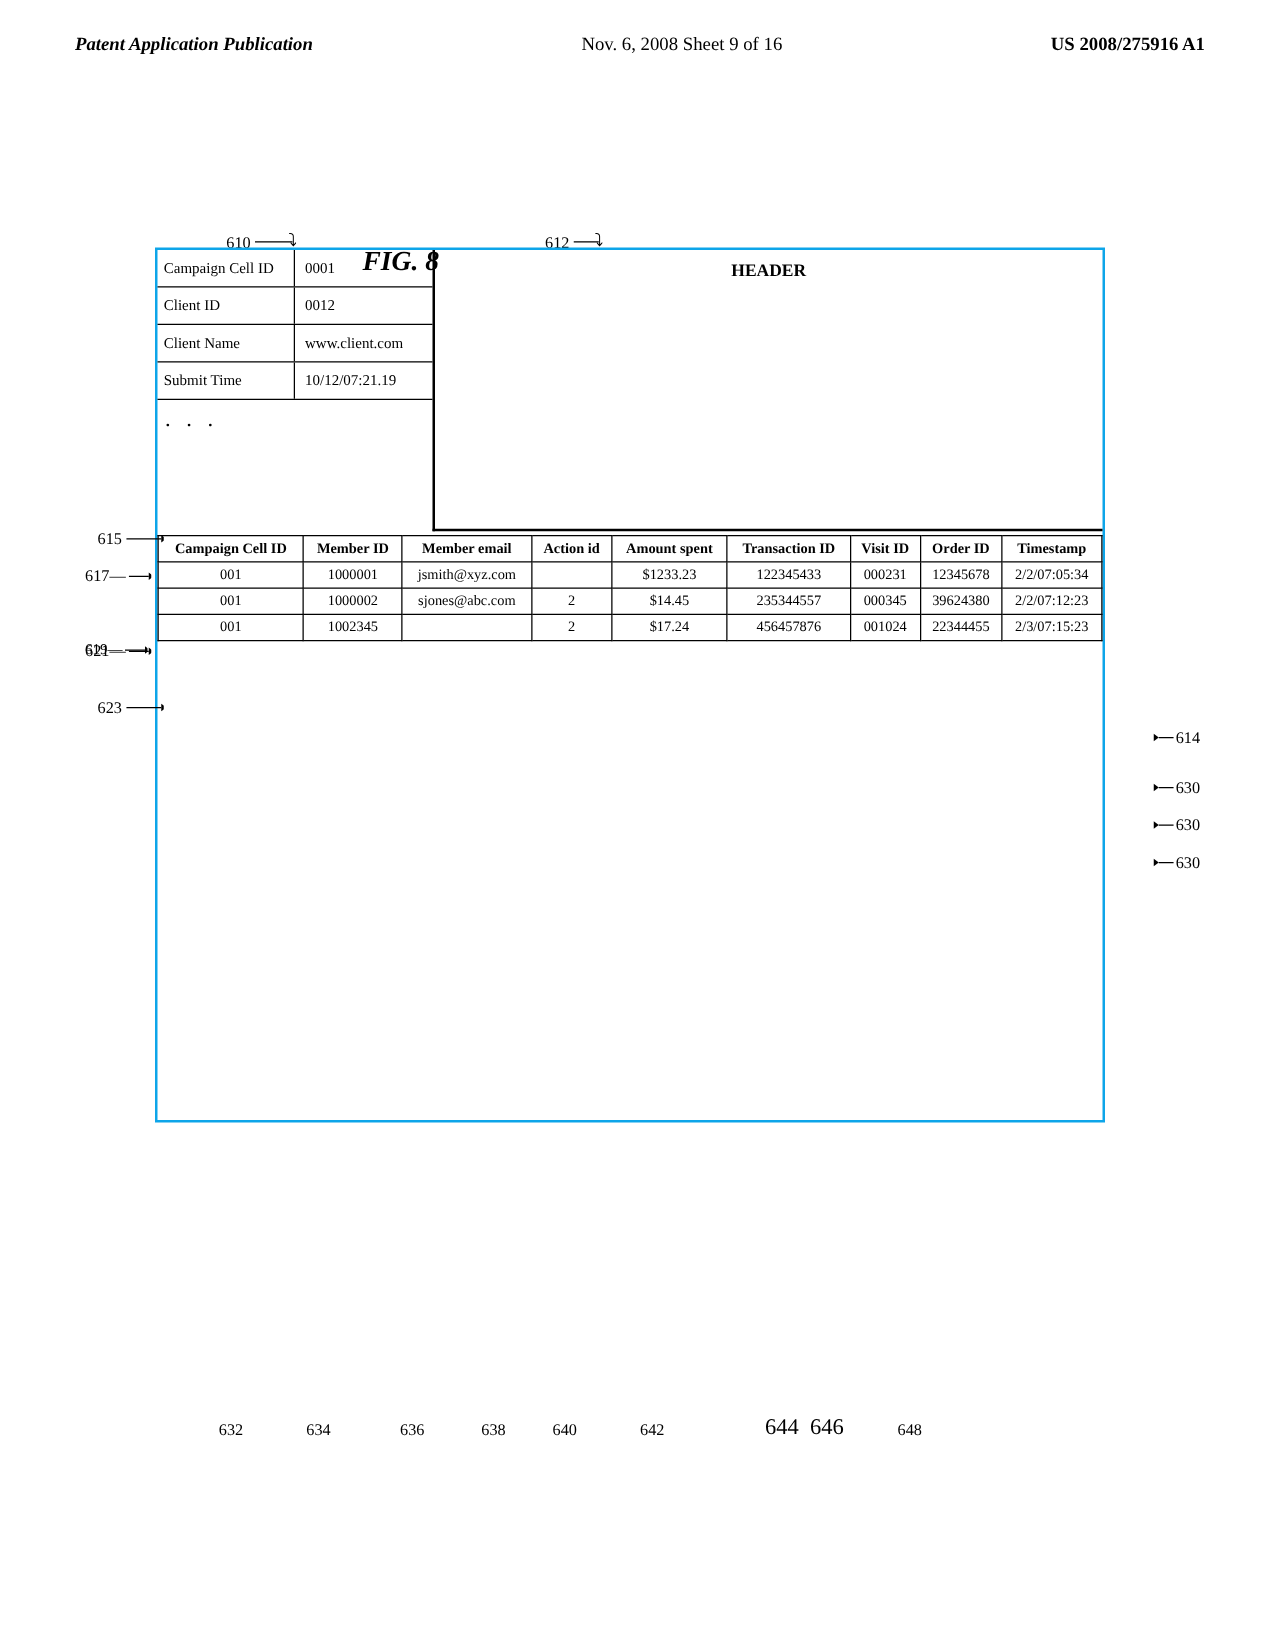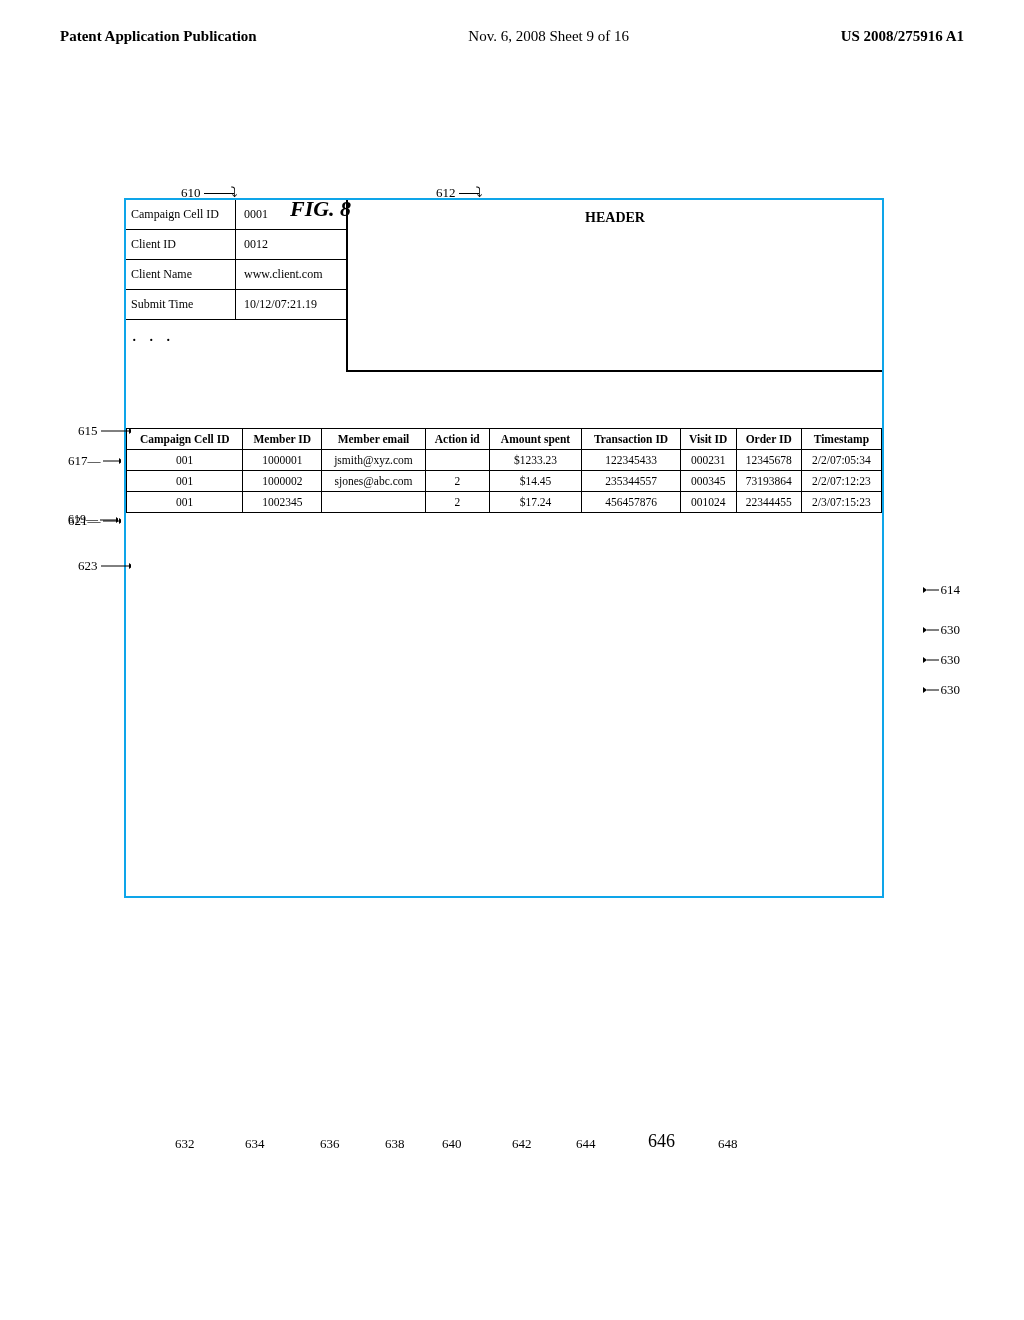--- a/index.html
+++ b/index.html
@@ -16,20 +16,21 @@
     .page-header {
       display: flex;
       justify-content: space-between;
       align-items: baseline;
       padding: 28px 60px 0 60px;
       border-bottom: none;
     }
     .page-header-left {
       font-size: 15px;
       font-weight: bold;
+      font-style: italic;
     }
     .page-header-center {
       font-size: 15px;
     }
     .page-header-right {
       font-size: 15px;
       font-weight: bold;
     }
 
     
@@ -61,21 +62,21 @@
       height: 700px;
       border: 2px solid #0ea5e9;
     }
 
     
     .header-section {
       position: absolute;
       top: 0;
       left: 220px;
       right: 0;
-      height: 172px;
+      height: 225px;
       border-left: 2px solid #000;
       border-bottom: 2px solid #000;
     }
 
     .header-label {
       position: absolute;
       top: 10px;
       left: 50%;
       transform: translateX(-50%);
       font-size: 14px;
@@ -228,21 +229,21 @@
               <td>2/2/07:05:34</td>
             </tr>
             <tr>
               <td>001</td>
               <td>1000002</td>
               <td>sjones@abc.com</td>
               <td>2</td>
               <td>$14.45</td>
               <td>235344557</td>
               <td>000345</td>
-              <td>73193864</td>
+              <td>39624380</td>
               <td>2/2/07:12:23</td>
             </tr>
             <tr>
               <td>001</td>
               <td>1002345</td>
               <td></td>
               <td>2</td>
               <td>$17.24</td>
               <td>456457876</td>
               <td>001024</td>
@@ -323,17 +324,17 @@
       </svg>
     <span>630</span>
   </div>
 
   <div style="position:absolute; bottom:128px; left:115px; font-size:13px;">632</div>
   <div style="position:absolute; bottom:128px; left:185px; font-size:13px;">634</div>
   <div style="position:absolute; bottom:128px; left:260px; font-size:13px;">636</div>
   <div style="position:absolute; bottom:128px; left:325px; font-size:13px;">638</div>
   <div style="position:absolute; bottom:128px; left:382px; font-size:13px;">640</div>
   <div style="position:absolute; bottom:128px; left:452px; font-size:13px;">642</div>
-  <div style="position:absolute; bottom:128px; left:516px; font-size:13px;">644</div>
+  <div style="position:absolute; bottom:128px; left:552px; font-size:18px;">644</div>
   <div style="position:absolute; bottom:128px; left:588px; font-size:18px;">646</div>
   <div style="position:absolute; bottom:128px; left:658px; font-size:13px;">648</div>
 
 </div>
 
 </body></html>

